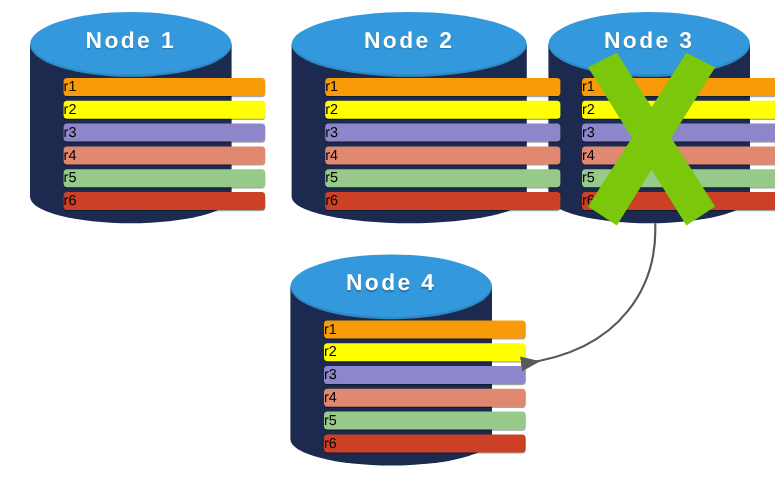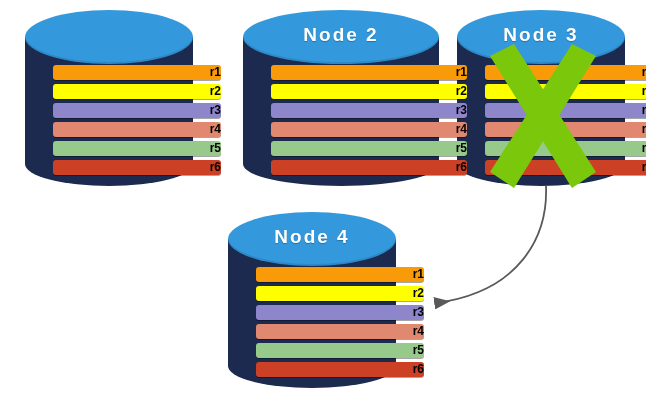--- a/index.html
+++ b/index.html
@@ -29,39 +29,40 @@
     position:absolute;z-index:6;left:0;width:100%;
     text-align:center;color:#ffffff;font-weight:bold;
     letter-spacing:2px;
     text-shadow:0 1px 1px rgba(0,0,0,.25);
     pointer-events:none;
   }
 
   .rows{position:absolute;z-index:5;left:0;width:100%;}
   .row{
     height:15px;margin-bottom:4px;border-radius:3px;
-    color:#000000;font-weight:bold;font-size:12px;
-    line-height:15px;text-align:right;
+    color:#000000;font-weight:normal;font-size:12px;
+    line-height:15px;text-align:left;
     box-shadow:0 1px 0 rgba(0,0,0,.35);
   }
   .row:last-child{margin-bottom:0;}
 
   .xmark{position:absolute;z-index:8;pointer-events:none;}
 
   .arrow{position:absolute;left:0;top:0;width:646px;height:402px;z-index:9;
          pointer-events:none;}
 </style>
 </head>
 <body>
 
 <div id="stage">
 
   <div class="node" id="node-1-el" style="left:25px;top:10px;width:168px;height:176px;">
     <div class="cyl-body" style="height:149px;"></div>
     <div class="cyl-top"></div>
+    <div class="node-label" style="top:14px;font-size:19px;">Node  1</div>
     <div class="rows" style="top:55px;padding:0 28px;">
       <div class="row" style="background:#F99B09;">r1</div>
       <div class="row" style="background:#FFFF00;">r2</div>
       <div class="row" style="background:#8E86CB;">r3</div>
       <div class="row" style="background:#E08970;">r4</div>
       <div class="row" style="background:#96C98A;">r5</div>
       <div class="row" style="background:#CC4125;">r6</div>
     </div>
   </div>
 
@@ -93,21 +94,21 @@
     </div>
   </div>
 
   <svg class="xmark" style="left:488px;top:44px;" width="110" height="146" viewBox="0 0 110 146">
     <g fill="#7AC70C">
       <polygon points="2,12 26,0 108,128 84,144"></polygon>
       <polygon points="108,12 84,0 2,128 26,144"></polygon>
     </g>
   </svg>
 
-  <div class="node" id="node-4-el" style="left:228px;top:212px;width:168px;height:176px;">
+  <div class="node" id="node-4-el" style="left:242px;top:212px;width:168px;height:176px;">
     <div class="cyl-body" style="height:149px;"></div>
     <div class="cyl-top"></div>
     <div class="node-label" style="top:14px;font-size:19px;">Node  4</div>
     <div class="rows" style="top:55px;padding:0 28px;">
       <div class="row" style="background:#F99B09;">r1</div>
       <div class="row" style="background:#FFFF00;">r2</div>
       <div class="row" style="background:#8E86CB;">r3</div>
       <div class="row" style="background:#E08970;">r4</div>
       <div class="row" style="background:#96C98A;">r5</div>
       <div class="row" style="background:#CC4125;">r6</div>

